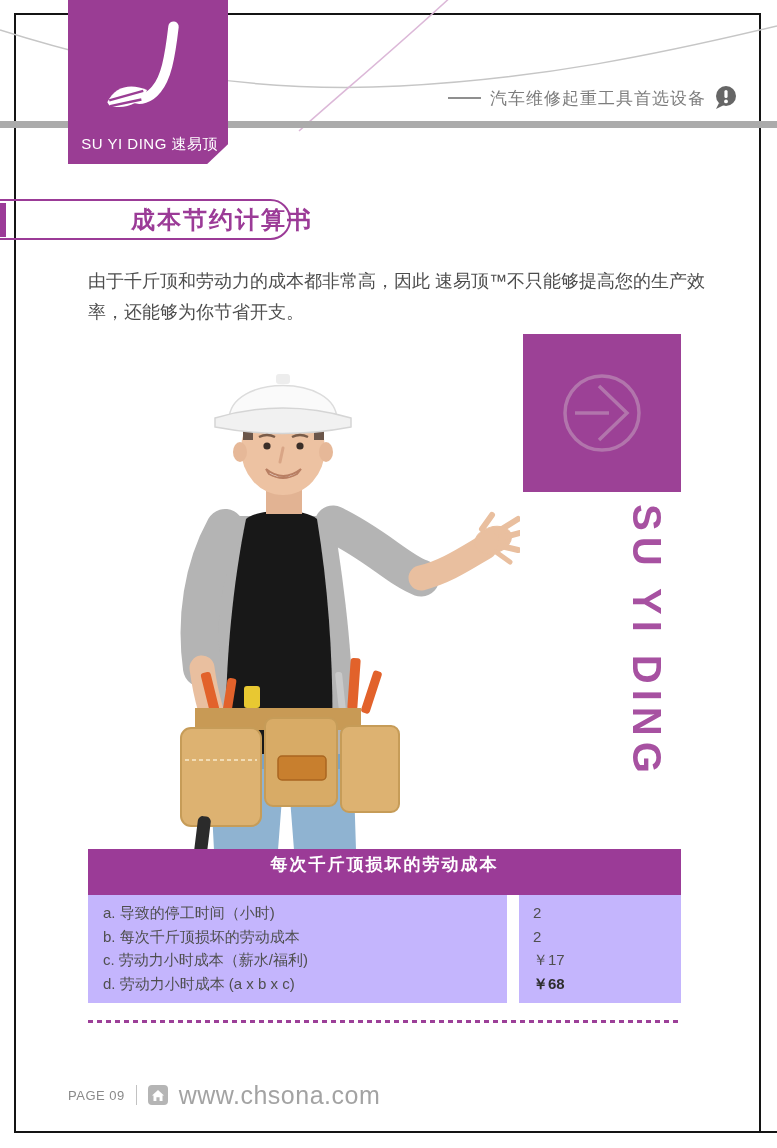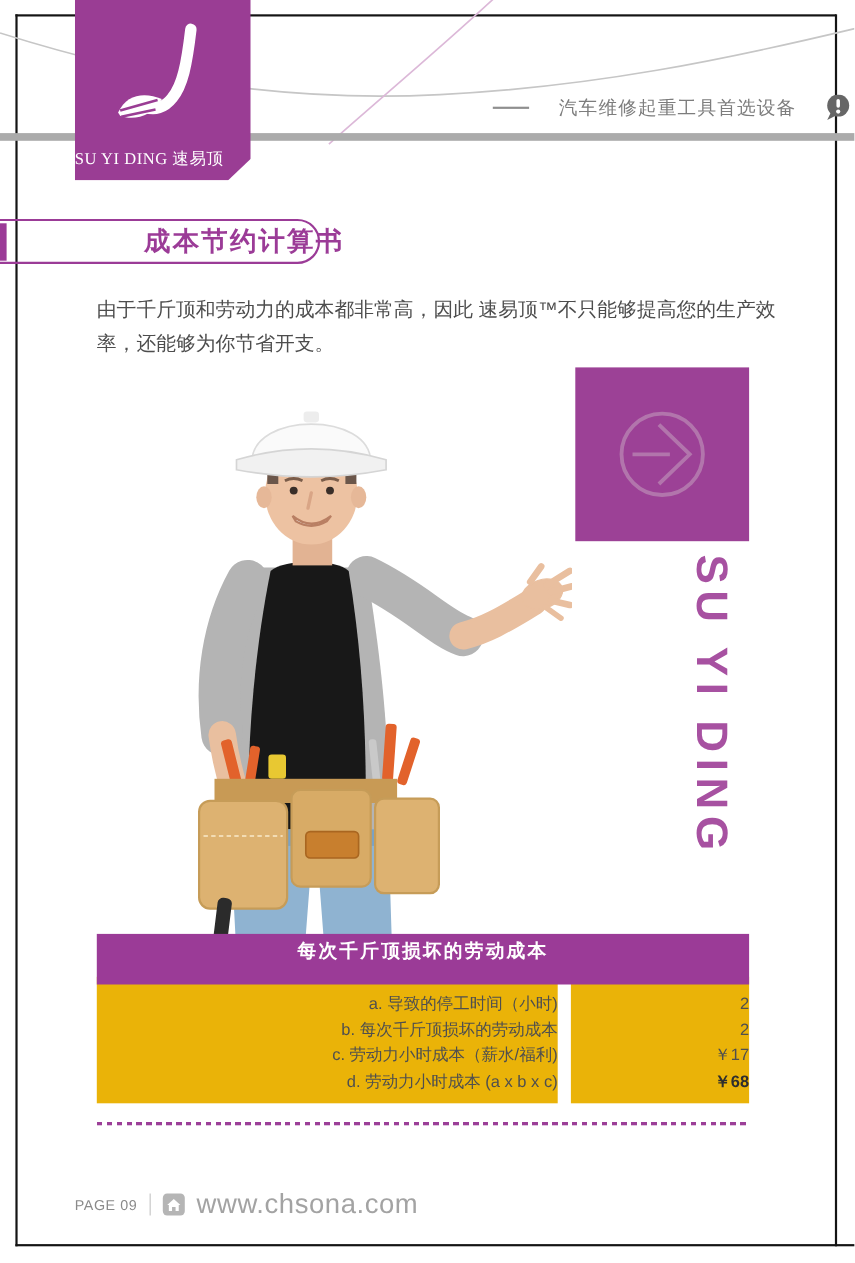--- a/index.html
+++ b/index.html
@@ -17,25 +17,25 @@
   
   .curves { position:absolute; left:0; top:0; z-index:3; pointer-events:none; }
 
   
   .gray-bar { position:absolute; left:0; top:121px; width:777px; height:7px; background:#ababab; z-index:4; }
 
   
   .badge { position:absolute; left:68px; top:0; width:160px; height:164px; background:#9a3d94; z-index:5;
            clip-path:polygon(0 0,100% 0,100% 88%,87% 100%,0 100%); }
   .badge-logo { position:absolute; left:28px; top:18px; }
-  .badge-name { position:absolute; left:0; bottom:10px; width:150px; text-align:left;
-                color:#fff; font-size:15px; letter-spacing:0.5px; white-space:nowrap;font-family:Liberation Serif, serif; }
-
-  
-  .tagline-row { position:absolute; left:448px; top:86px; height:24px; display:flex; align-items:center; gap:27px; z-index:4; }
+  .badge-name { position:absolute; left:0; bottom:10px; width:150px; text-align:right;
+                color:#fff; font-size:15px; letter-spacing:0.5px; white-space:nowrap; }
+
+  
+  .tagline-row { position:absolute; left:448px; top:86px; height:24px; display:flex; align-items:center; gap:9px; z-index:4; }
   .tagline-dash { width:33px; height:2px; background:#8f8f8f; }
   .tagline-text { font-size:17px; color:#7d7d7d; letter-spacing:1px; white-space:nowrap; }
 
   
   .title-pill { position:absolute; left:-30px; top:199px; width:321px; height:41px; z-index:4;
                 border:2px solid #9b3b97; border-radius:0 21px 21px 0; }
   .title-tab  { position:absolute; left:0; top:203px; width:6px; height:34px; background:#9b3b97; z-index:4; }
   .page-title { position:absolute; left:95px; top:199px; height:41px; line-height:41px; z-index:5;
                 font-size:24px; font-weight:bold; color:#9b3b97; letter-spacing:2px; white-space:nowrap;margin-left:36px; }
 
@@ -52,21 +52,21 @@
   
   .side-text { position:absolute; left:669px; top:504px; width:346px; height:42px; z-index:5;
                transform:rotate(90deg); transform-origin:0 0;
                font-size:40px; font-weight:bold; color:#a751a1; letter-spacing:6px; white-space:nowrap; }
 
   
   .banner { position:absolute; left:88px; top:849px; width:593px; height:46px; background:#9b3b97; z-index:6;
             color:#fff; font-size:17px; font-weight:bold; letter-spacing:2px;
             text-align:center; line-height:31px; }
   .cost-table { position:absolute; left:88px; top:888px; width:593px; height:115px; display:flex; gap:12px; z-index:5; }
-  .cell { background:#eab308; height:100%; padding-top:13px;text-align:right; }
+  .cell { background:#c4b5fd; height:100%; padding-top:13px; }
   .cell-labels { width:419px; padding-left:15px; }
   .cell-values { flex:1; padding-left:14px; }
   .trow { height:23.5px; line-height:23.5px; font-size:15px; color:#4f4f4f; white-space:nowrap; }
   .trow.total { font-weight:bold; color:#2e2e2e; }
 
   .dotted { position:absolute; left:88px; top:1020px; width:593px; height:3px; z-index:4;
             background:repeating-linear-gradient(90deg,#9c3f98 0 5px,transparent 5px 9px); }
 
   
   .footer { position:absolute; left:68px; top:1083px; height:24px; display:flex; align-items:center; gap:11px; z-index:4; }

